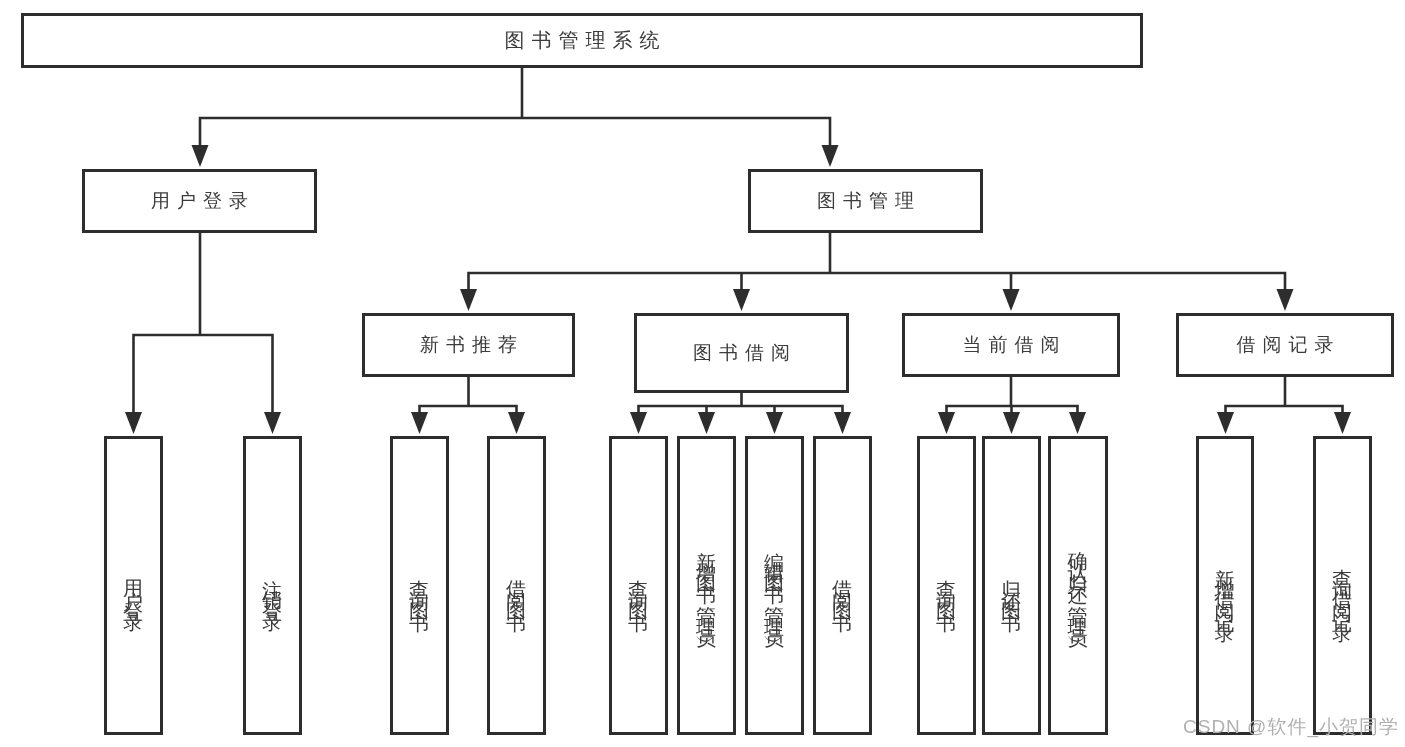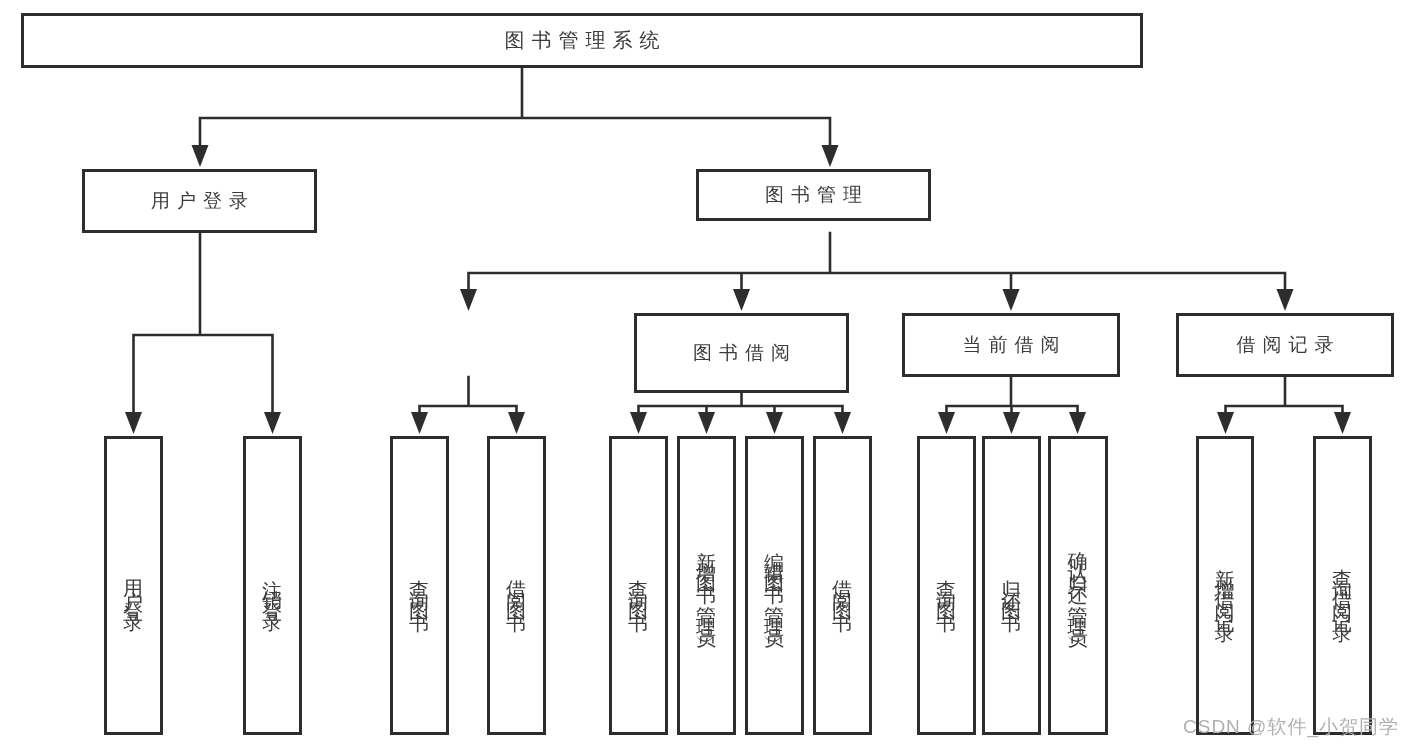--- a/index.html
+++ b/index.html
@@ -127,24 +127,27 @@
     </g>
   </svg>
 
   <div class="node h root" style="left:21px;top:13px;width:1122px;height:55px">
     <span>图书管理系统</span>
   </div>
 
   <div class="node h" style="left:82px;top:169px;width:235px;height:64px">
     <span>用户登录</span>
   </div>
-  <div class="node h" style="left:696px;top:169px;width:235px;height:52px">
+  <div class="node h" style="left:748px;top:169px;width:235px;height:64px">
     <span>图书管理</span>
   </div>
 
+  <div class="node h" style="left:362px;top:313px;width:213px;height:64px">
+    <span>新书推荐</span>
+  </div>
   <div class="node h" style="left:634px;top:313px;width:215px;height:80px">
     <span>图书借阅</span>
   </div>
   <div class="node h" style="left:1176px;top:313px;width:218px;height:64px">
     <span>借阅记录</span>
   </div>
   <div class="node h" style="left:902px;top:313px;width:218px;height:64px">
     <span>当前借阅</span>
   </div>
 

